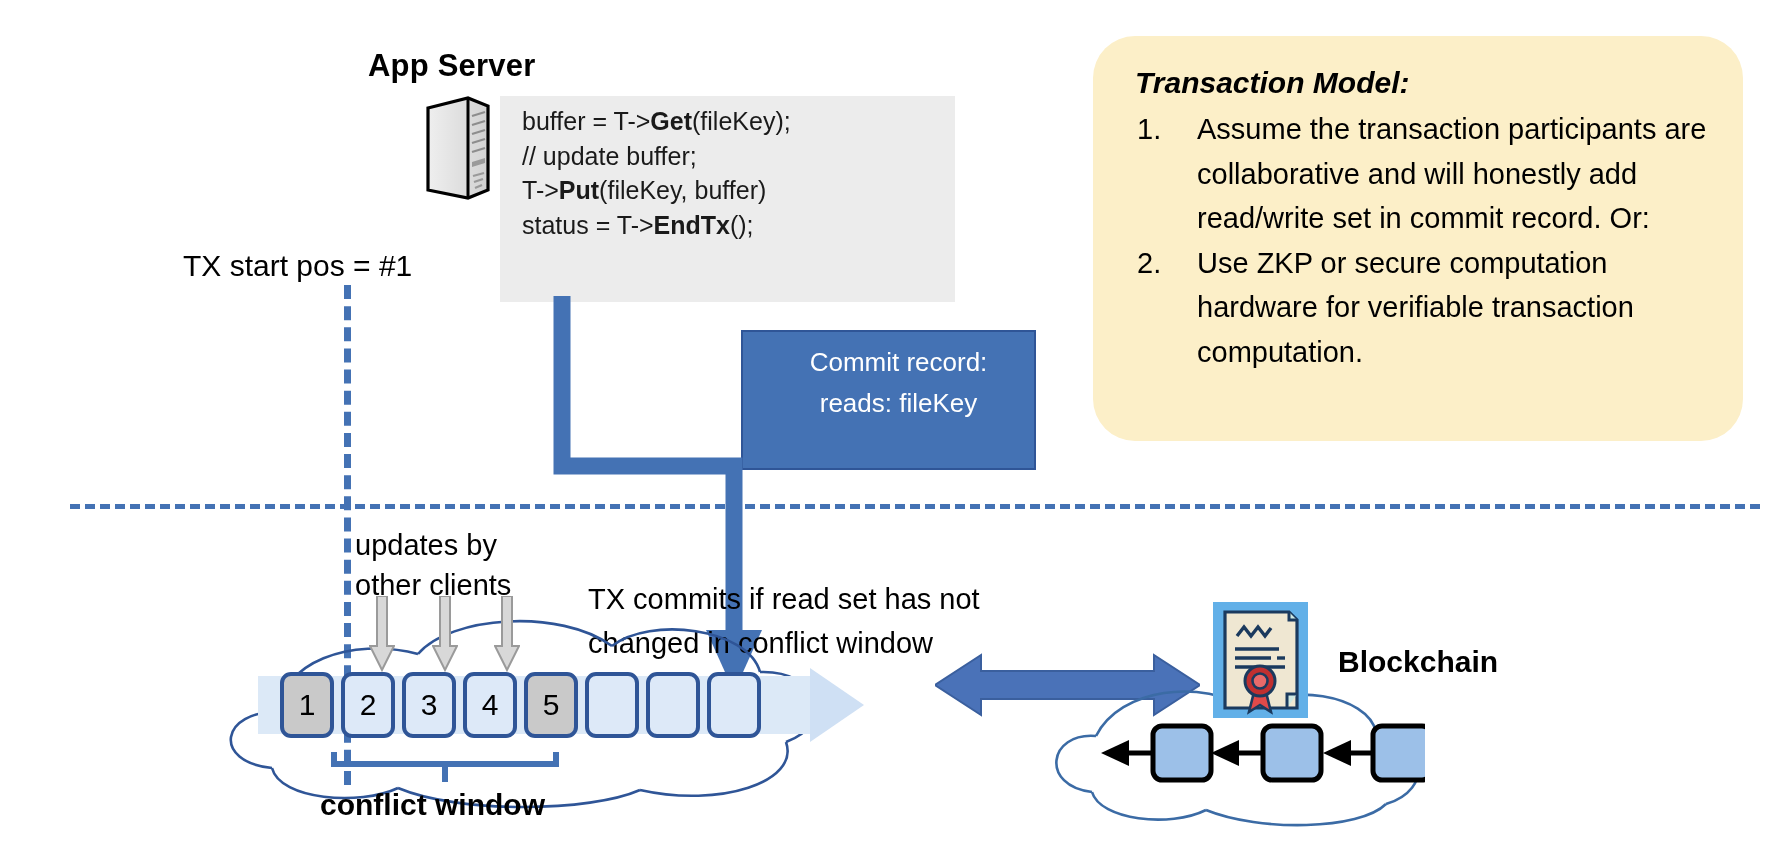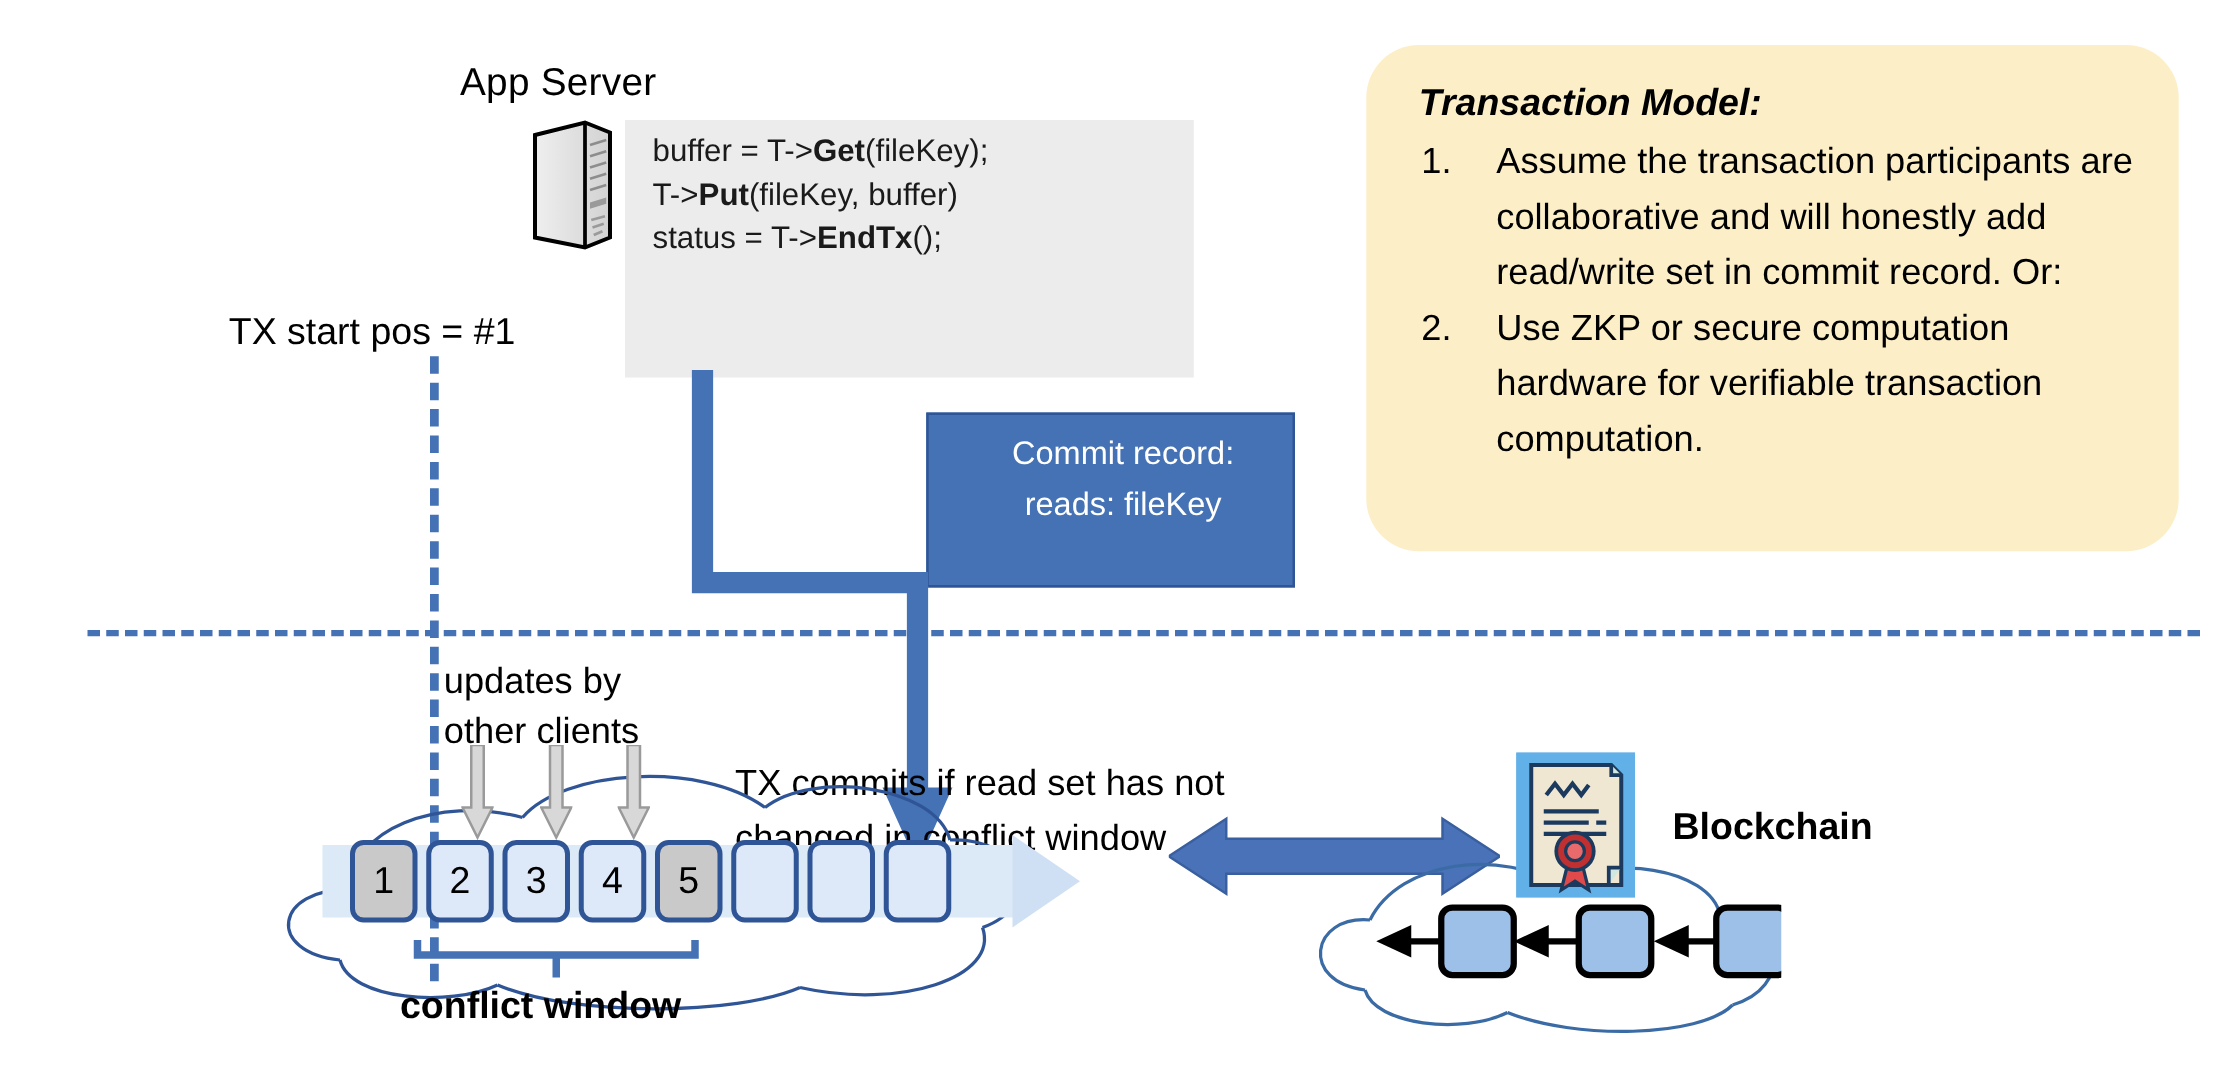--- a/index.html
+++ b/index.html
@@ -1,21 +1,21 @@
 <!DOCTYPE html>
 <html><head>
 <meta charset="utf-8">
 <style>
   html,body{margin:0;padding:0;background:#fff;}
   body{width:1780px;height:868px;position:relative;overflow:hidden;
        font-family:"Liberation Sans","DejaVu Sans",sans-serif;color:#000;}
   .abs{position:absolute;}
 
   
-  #app-server-title{left:368px;top:48px;font-size:31px;font-weight:normal;letter-spacing:.2px;}
+  #app-server-title{left:368px;top:48px;font-size:31px;font-weight:bold;letter-spacing:.2px;}
   #server-icon{left:422px;top:94px;width:72px;height:108px;}
 
   
   #code-block{left:500px;top:96px;width:455px;height:206px;background:#ececec;
               padding:8px 0 0 22px;box-sizing:border-box;}
   #code-block .ln{font-size:25px;line-height:34.5px;white-space:pre;color:#1a1a1a;}
   #code-block .ln b{font-weight:bold;}
 
   
   #commit-record{left:741px;top:330px;width:295px;height:140px;background:#4472b4;
@@ -36,21 +36,21 @@
 
   
   #tx-start-label{left:183px;top:249px;font-size:30px;white-space:nowrap;}
   #tx-start-line{left:344px;top:285px;width:0;height:500px;border-left:7px dashed #4472b4;}
 
   
   #commit-arrow{left:546px;top:296px;width:220px;height:400px;}
 
   
   #updates-label{left:355px;top:525px;font-size:29px;line-height:40px;}
-  #txcommits-label{left:588px;top:605px;font-size:29px;line-height:44px;white-space:nowrap;}
+  #txcommits-label{left:588px;top:577px;font-size:29px;line-height:44px;white-space:nowrap;}
   #conflict-window-label{left:320px;top:788px;font-size:30px;font-weight:bold;}
   #blockchain-label{left:1338px;top:645px;font-size:30px;font-weight:bold;}
 
   
   #ledger-cloud{left:160px;top:592px;width:700px;height:220px;}
   #ledger-strip{left:258px;top:676px;width:560px;height:58px;background:#dce9f7;}
   #ledger-boxes{left:280px;top:672px;height:66px;display:flex;gap:7px;}
   .lbox{width:54px;height:66px;border:4px solid #2f5597;border-radius:11px;
         box-sizing:border-box;display:flex;align-items:center;justify-content:center;
         font-size:30px;color:#000;background:#dde9f8;}
@@ -97,20 +97,21 @@
     <g stroke="#9a9a9a" stroke-width="2.2">
       <path d="M51 82 L62 79"></path>
         <path d="M52 88 L61 85"></path>
         <path d="M53 94 L60 91"></path>
     </g>
   </svg>
 </div>
 
 <div class="abs" id="code-block">
   <div class="ln"><span>buffer = T-&gt;</span><b>Get</b><span>(fileKey);</span></div>
+  <div class="ln"><span>// update buffer;</span><b></b><span></span></div>
   <div class="ln"><span>T-&gt;</span><b>Put</b><span>(fileKey, buffer)</span></div>
   <div class="ln"><span>status = T-&gt;</span><b>EndTx</b><span>();</span></div>
 </div>
 
 <div class="abs" id="commit-record">
   <div class="ln">Commit record:</div>
   <div class="ln">reads: fileKey</div>
 </div>
 
 <div class="abs" id="tx-model">

